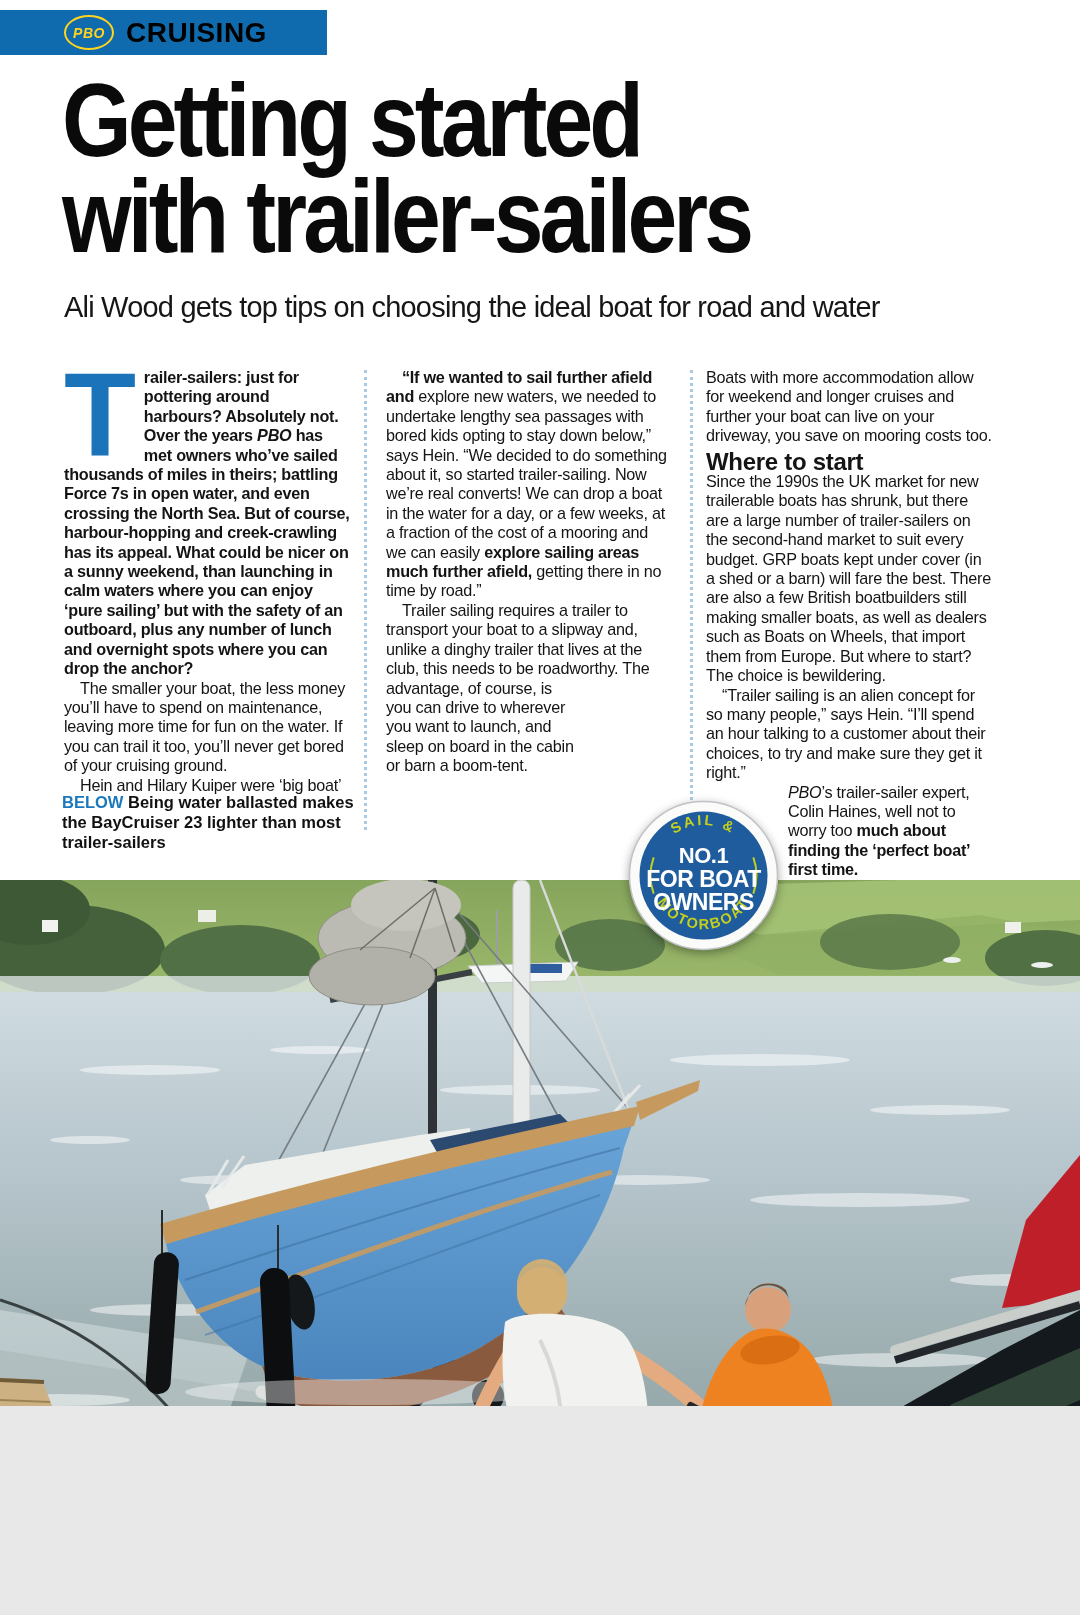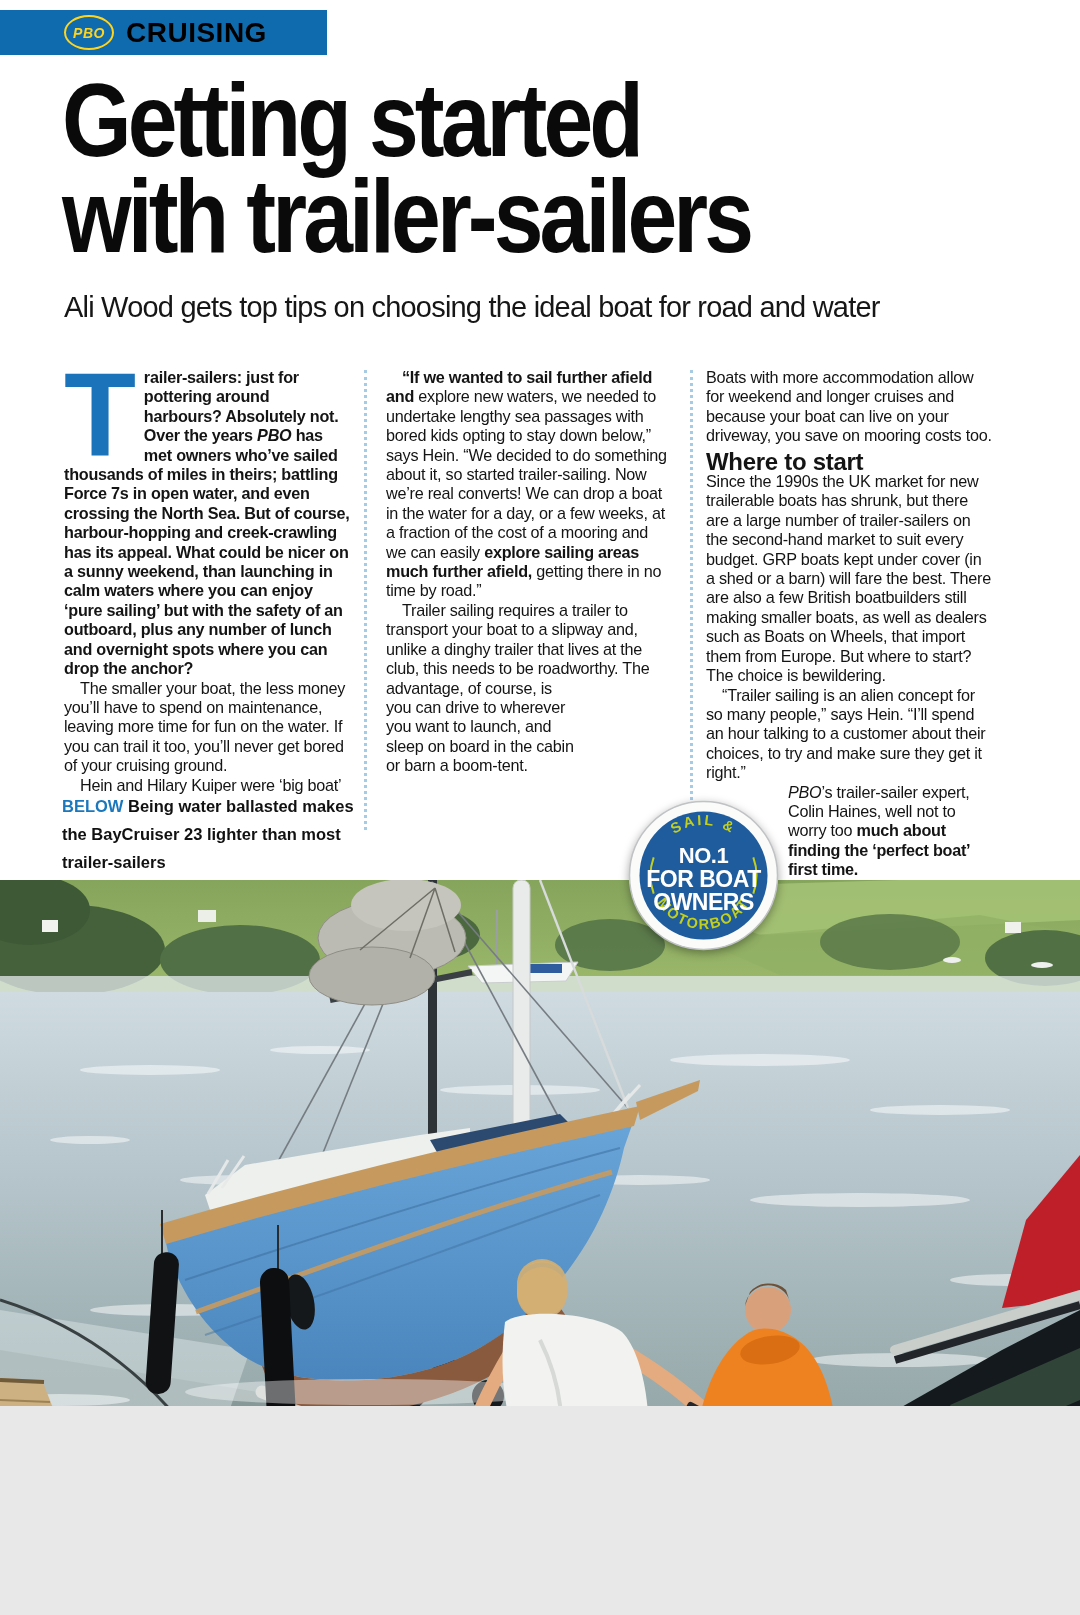--- a/index.html
+++ b/index.html
@@ -30,21 +30,21 @@
   .intro{font-weight:700;}
   .dropcap{float:left;color:#1b74ba;font-weight:700;font-size:118px;line-height:86px;
            padding:4px 8px 0 0;}
   .sec-head{font-size:24px;font-weight:700;letter-spacing:-.3px;margin:6px 0 1px !important;}
   .push-r{float:right;width:84px;height:92px;margin-left:6px;}
   .push-l{float:left;width:76px;height:112px;margin-right:6px;}
   .rule{position:absolute;top:370px;height:460px;width:0;border-left:3px dotted #a8cbe4;}
   #rule1{left:364px;} #rule2{left:690px;}
   
   #caption{position:absolute;left:62px;top:792px;width:314px;font-weight:700;
-           font-size:16.5px;line-height:28px;color:#111;}
+           font-size:16.5px;line-height:20px;color:#111;}
   #caption .lab{color:#1b78bd;}
   
   #photo{position:absolute;left:0;top:880px;width:1080px;height:735px;}
   
   #badge{position:absolute;left:627px;top:799px;width:153px;height:153px;
          filter:drop-shadow(0 3px 5px rgba(0,0,0,.35));}
   #badge text{font-family:"Liberation Sans",sans-serif;}
   .curve{font-size:14.5px;font-weight:700;fill:#c3cf1e;letter-spacing:2.5px;}
   .bigw{font-weight:700;fill:#ffffff;text-anchor:middle;letter-spacing:-.5px;}
   .wm-text{font-family:"DejaVu Serif",serif;font-weight:700;}
@@ -76,21 +76,21 @@
   <div class="rule" id="rule1"></div>
 
   <div class="col" id="col2">
     <p class="ind"><span class="b">“If we wanted to sail further afield and </span><span>explore new waters, we needed to undertake lengthy sea passages with bored kids opting to stay down below,” says Hein. “We decided to do something about it, so started trailer-sailing. Now we’re real converts! We can drop a boat in the water for a day, or a few weeks, at a fraction of the cost of a mooring and we can easily </span><span class="b">explore sailing areas much further afield, </span><span>getting there in no time by road.”</span></p>
     <p class="ind"><span>Trailer sailing requires a trailer to transport your boat to a slipway and, unlike a dinghy trailer that lives at the club, this needs to be roadworthy. The advantage, </span><span class="push-r"></span><span>of course, is you can drive to wherever you want to launch, and sleep on board in the cabin or barn a boom-tent.</span></p>
   </div>
 
   <div class="rule" id="rule2"></div>
 
   <div class="col" id="col3">
-    <p>Boats with more accommodation allow for weekend and longer cruises and because your boat can live on your driveway, you save on mooring costs too.</p>
+    <p>Boats with more accommodation allow for weekend and longer cruises and further your boat can live on your driveway, you save on mooring costs too.</p>
     <p class="sec-head">Where to start</p>
     <p>Since the 1990s the UK market for new trailerable boats has shrunk, but there are a large number of trailer-sailers on the second-hand market to suit every budget. GRP boats kept under cover (in a shed or a barn) will fare the best. There are also a few British boatbuilders still making smaller boats, as well as dealers such as Boats on Wheels, that import them from Europe. But where to start? The choice is bewildering.</p>
     <p class="ind">“Trailer sailing is an alien concept for so many people,” says Hein. “I’ll spend an hour talking to a customer about their choices, to try and make sure they get it right.”</p>
     <p><span class="push-l"></span><span class="i">PBO</span><span>’s trailer-sailer expert, Colin Haines, well not to worry too </span><span class="b">much about finding the ‘perfect boat’ first time.</span></p>
   </div>
 
   <div id="caption"><span class="lab">BELOW</span><span> Being water ballasted makes the BayCruiser 23 lighter than most trailer-sailers</span></div>
 
   <svg id="photo" viewBox="0 0 1080 735">
     <defs>

